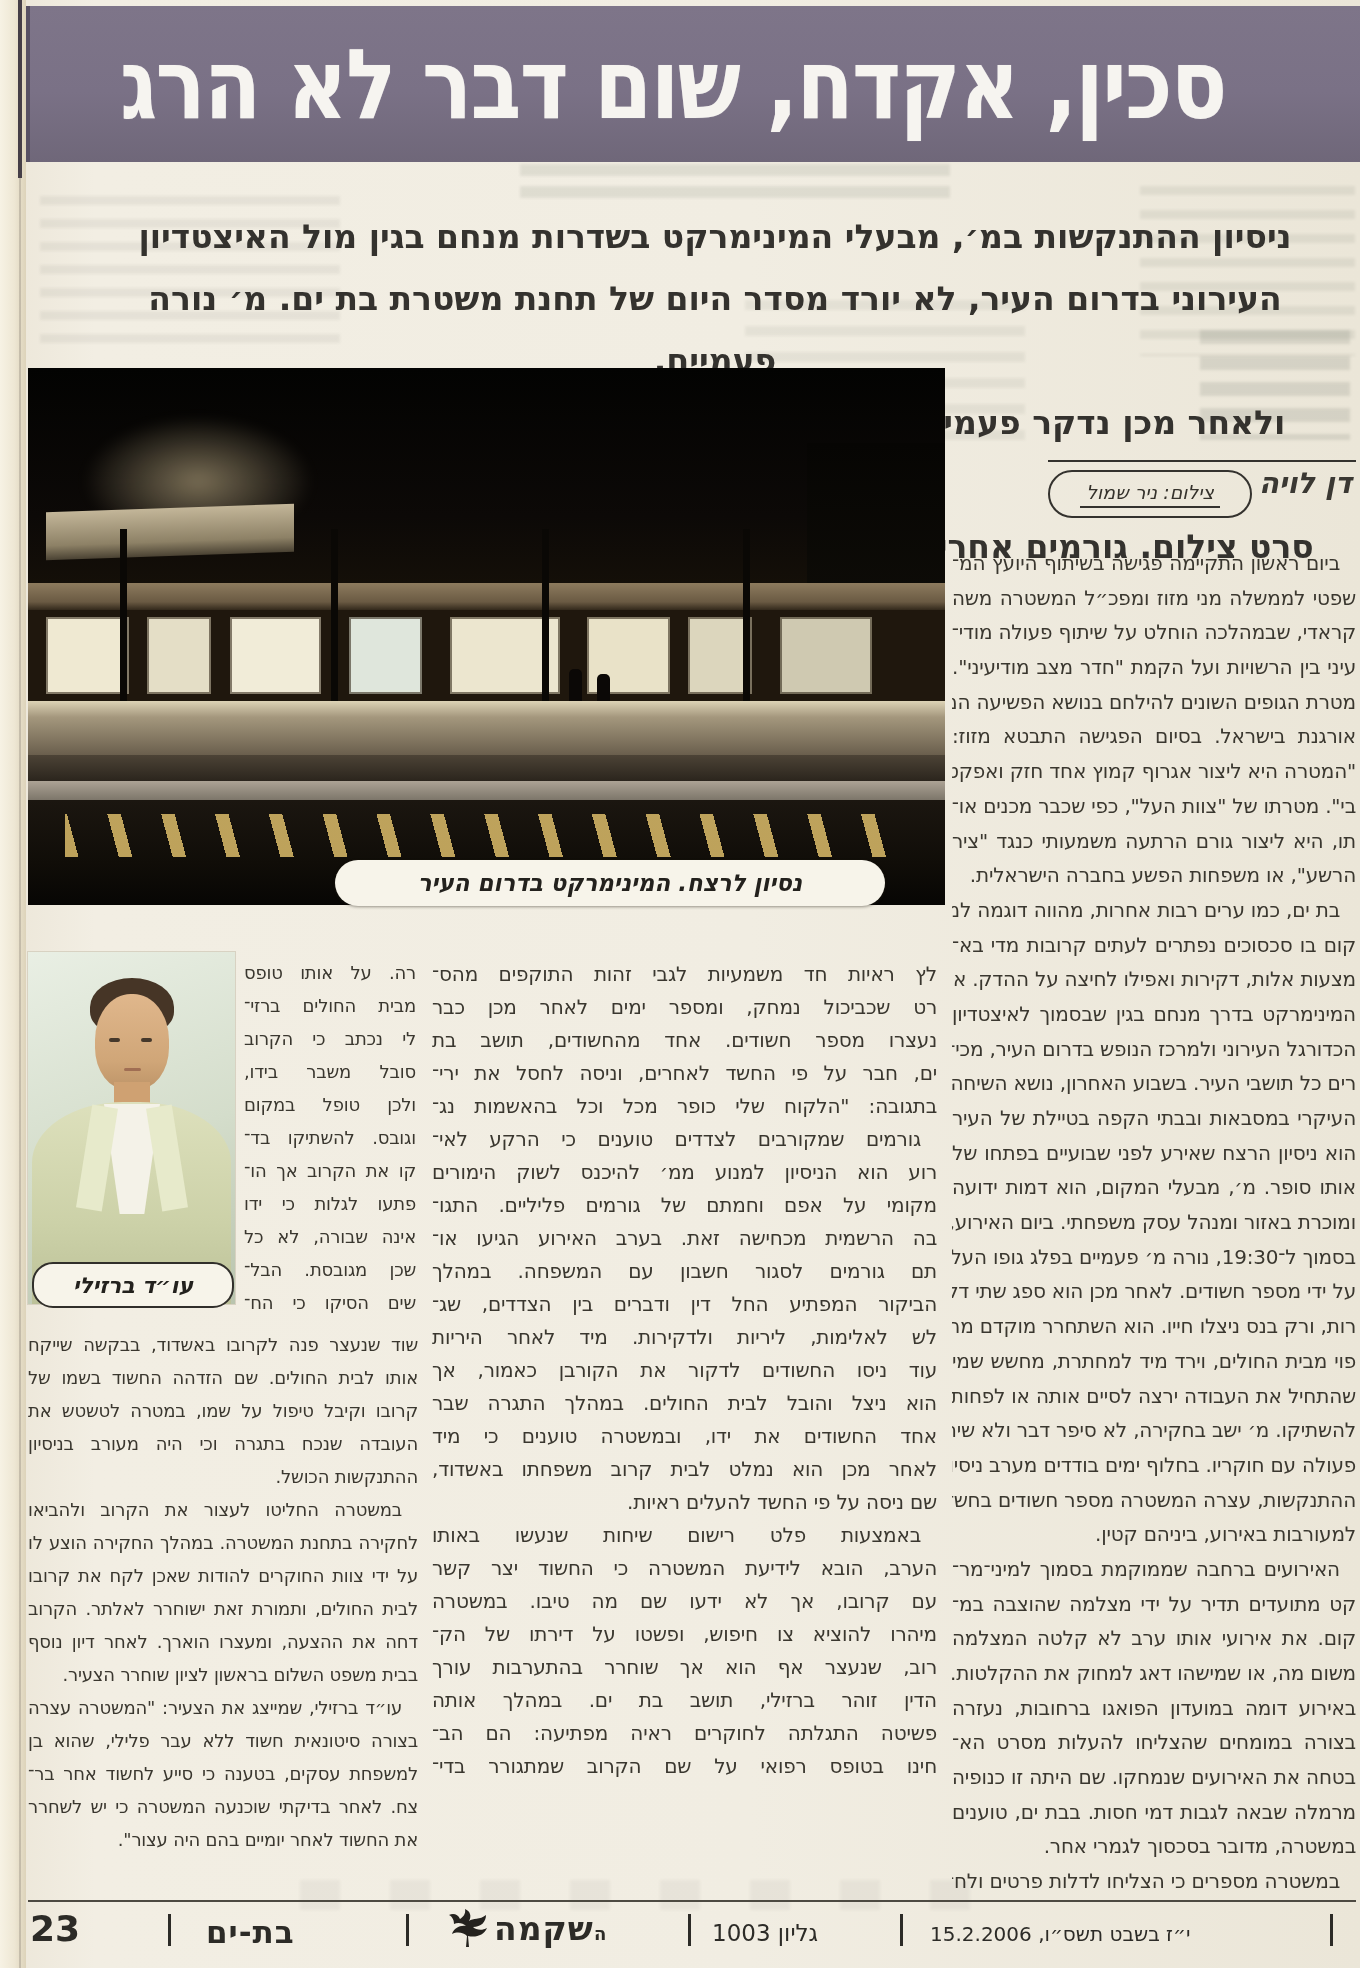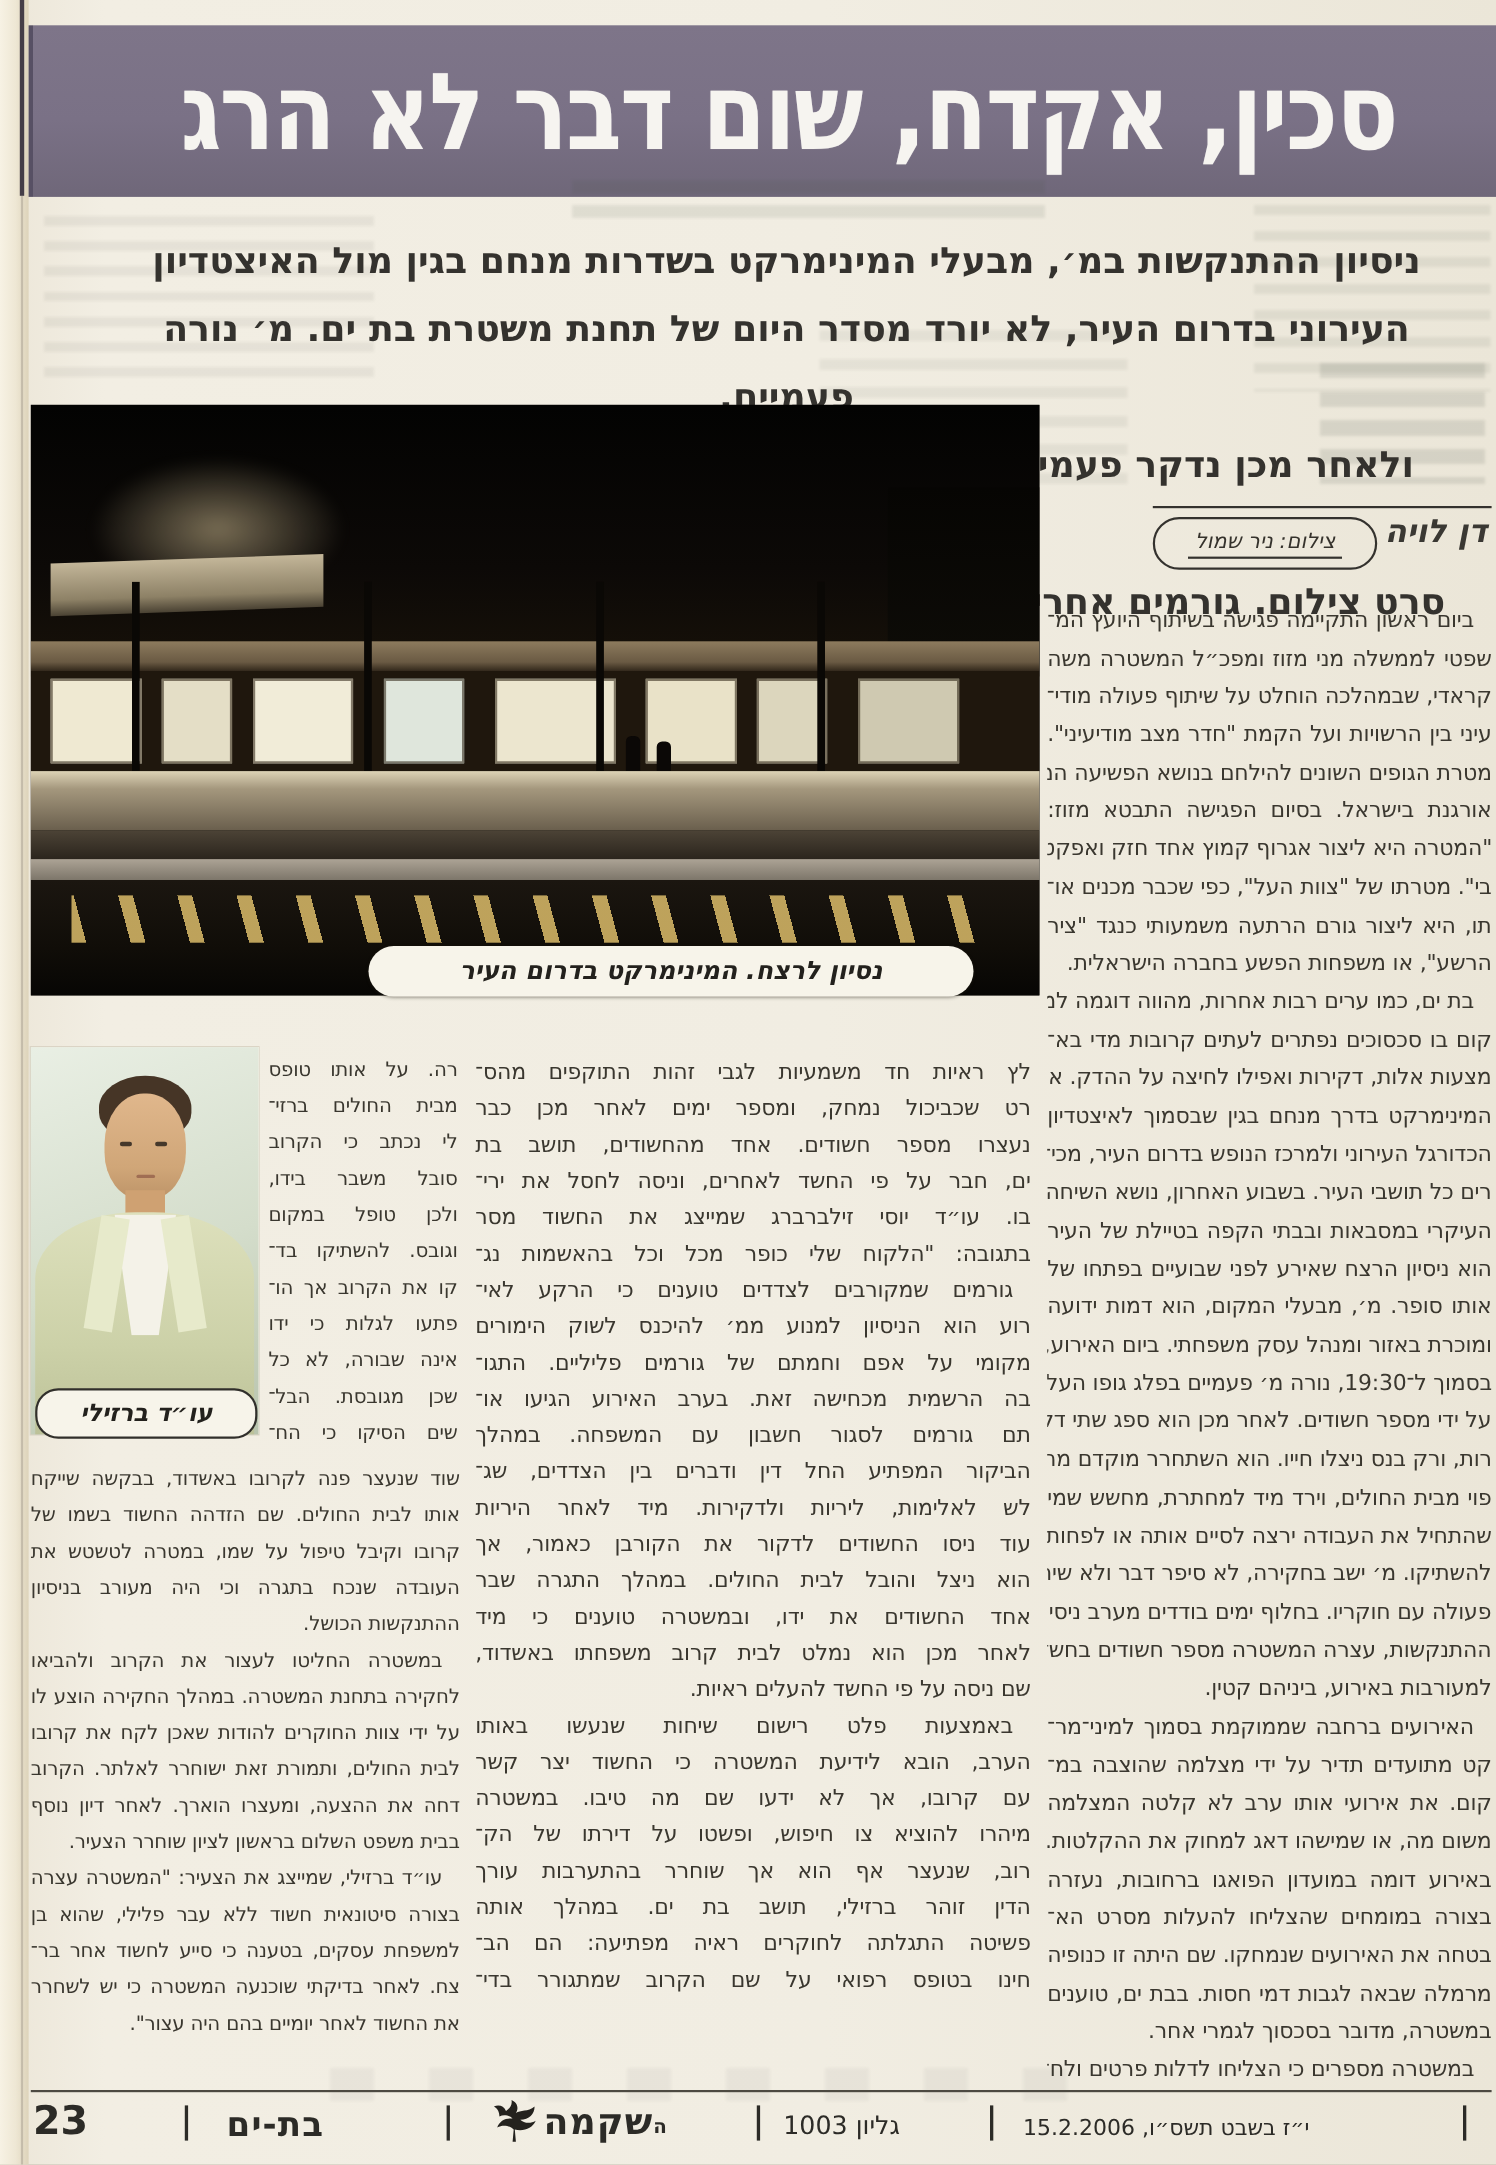--- a/index.html
+++ b/index.html
@@ -8,23 +8,23 @@
     background:linear-gradient(90deg,#ece6d8 0%,#f2eee3 7%,#f1ede2 55%,#ebe6d8 100%);
     font-family:"DejaVu Sans",sans-serif;color:#35322c;overflow:hidden;direction:rtl;
   }
   
   .scan-edge{position:absolute;left:0;top:0;width:26px;height:100%;
     background:linear-gradient(90deg,#f7f2e4 0%,#eee7d4 55%,#ddd3ba 100%);}
   .scan-line-strong{position:absolute;left:18px;top:0;width:4px;height:178px;background:#453e47;}
   .scan-line-faint{position:absolute;left:19px;top:178px;width:2px;height:1790px;background:rgba(80,72,70,.22);}
 
   
-  .banner{position:absolute;left:26px;top:23px;right:0;height:156px;
+  .banner{position:absolute;left:26px;top:6px;right:0;height:156px;
     background:linear-gradient(180deg,#7e7589 0%,#7a7186 55%,#6f6779 100%);
-    border-left:4px solid #575064;display:flex;align-items:center;justify-content:flex-start;}
+    border-left:4px solid #575064;display:flex;align-items:center;justify-content:flex-end;}
   .banner h1{margin:0;font-size:97px;font-weight:bold;color:#f6f4f0;letter-spacing:-2px;
     transform:scaleX(.86);white-space:nowrap;text-shadow:0 0 1px rgba(255,255,255,.4);}
 
   
   .subhead{position:absolute;left:100px;right:30px;top:206px;height:256px;
     font-size:33px;font-weight:bold;color:#34322e;line-height:62px;text-align:center;}
 
   
   .byline{position:absolute;left:1048px;top:460px;width:308px;height:70px;border-top:2px solid #34322e;}
   .byline .author{position:absolute;right:4px;top:4px;font-size:29px;font-weight:bold;font-style:italic;color:#3a3833;}
@@ -239,21 +239,20 @@
       <div class="ln">בטחה את האירועים שנמחקו. שם היתה זו כנופיה</div>
       <div class="ln">מרמלה שבאה לגבות דמי חסות. בבת ים, טוענים</div>
       <div class="ln end">במשטרה, מדובר בסכסוך לגמרי אחר.</div>
       <div class="ln first">במשטרה מספרים כי הצליחו לדלות פרטים ולח־</div>
     </div>
   <div class="col col-mid">
       <div class="ln">לץ ראיות חד משמעיות לגבי זהות התוקפים מהס־</div>
       <div class="ln">רט שכביכול נמחק, ומספר ימים לאחר מכן כבר</div>
       <div class="ln">נעצרו מספר חשודים. אחד מהחשודים, תושב בת</div>
       <div class="ln">ים, חבר על פי החשד לאחרים, וניסה לחסל את ירי־</div>
-      <div class="ln">בו. עו״ד יוסי זילברברג שמייצג את החשוד מסר</div>
       <div class="ln">בתגובה: "הלקוח שלי כופר מכל וכל בהאשמות נג־</div>
       <div class="ln first">גורמים שמקורבים לצדדים טוענים כי הרקע לאי־</div>
       <div class="ln">רוע הוא הניסיון למנוע ממ׳ להיכנס לשוק הימורים</div>
       <div class="ln">מקומי על אפם וחמתם של גורמים פליליים. התגו־</div>
       <div class="ln">בה הרשמית מכחישה זאת. בערב האירוע הגיעו או־</div>
       <div class="ln">תם גורמים לסגור חשבון עם המשפחה. במהלך</div>
       <div class="ln">הביקור המפתיע החל דין ודברים בין הצדדים, שג־</div>
       <div class="ln">לש לאלימות, ליריות ולדקירות. מיד לאחר היריות</div>
       <div class="ln">עוד ניסו החשודים לדקור את הקורבן כאמור, אך</div>
       <div class="ln">הוא ניצל והובל לבית החולים. במהלך התגרה שבר</div>

